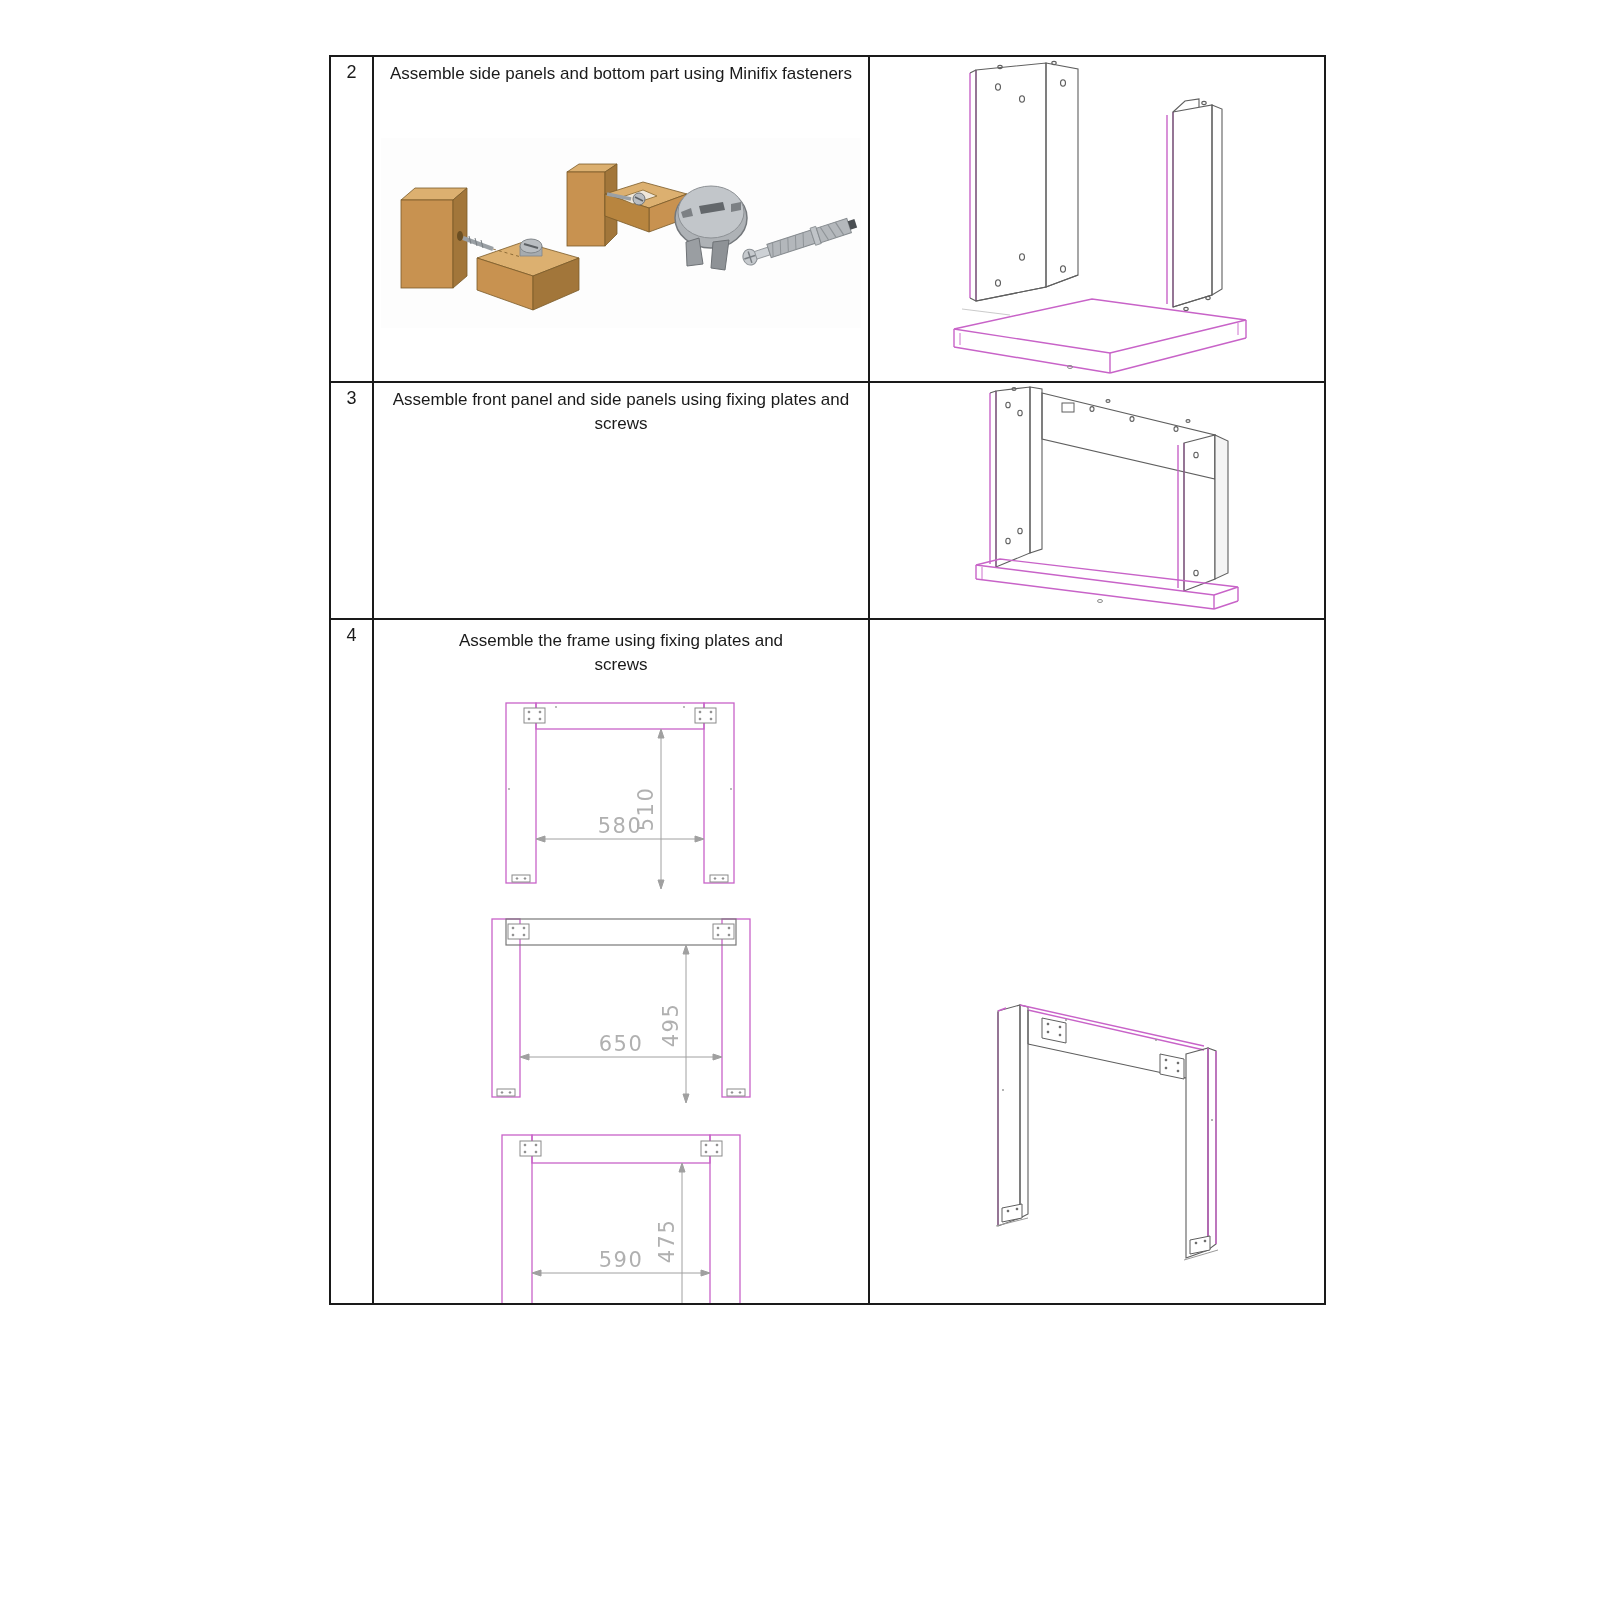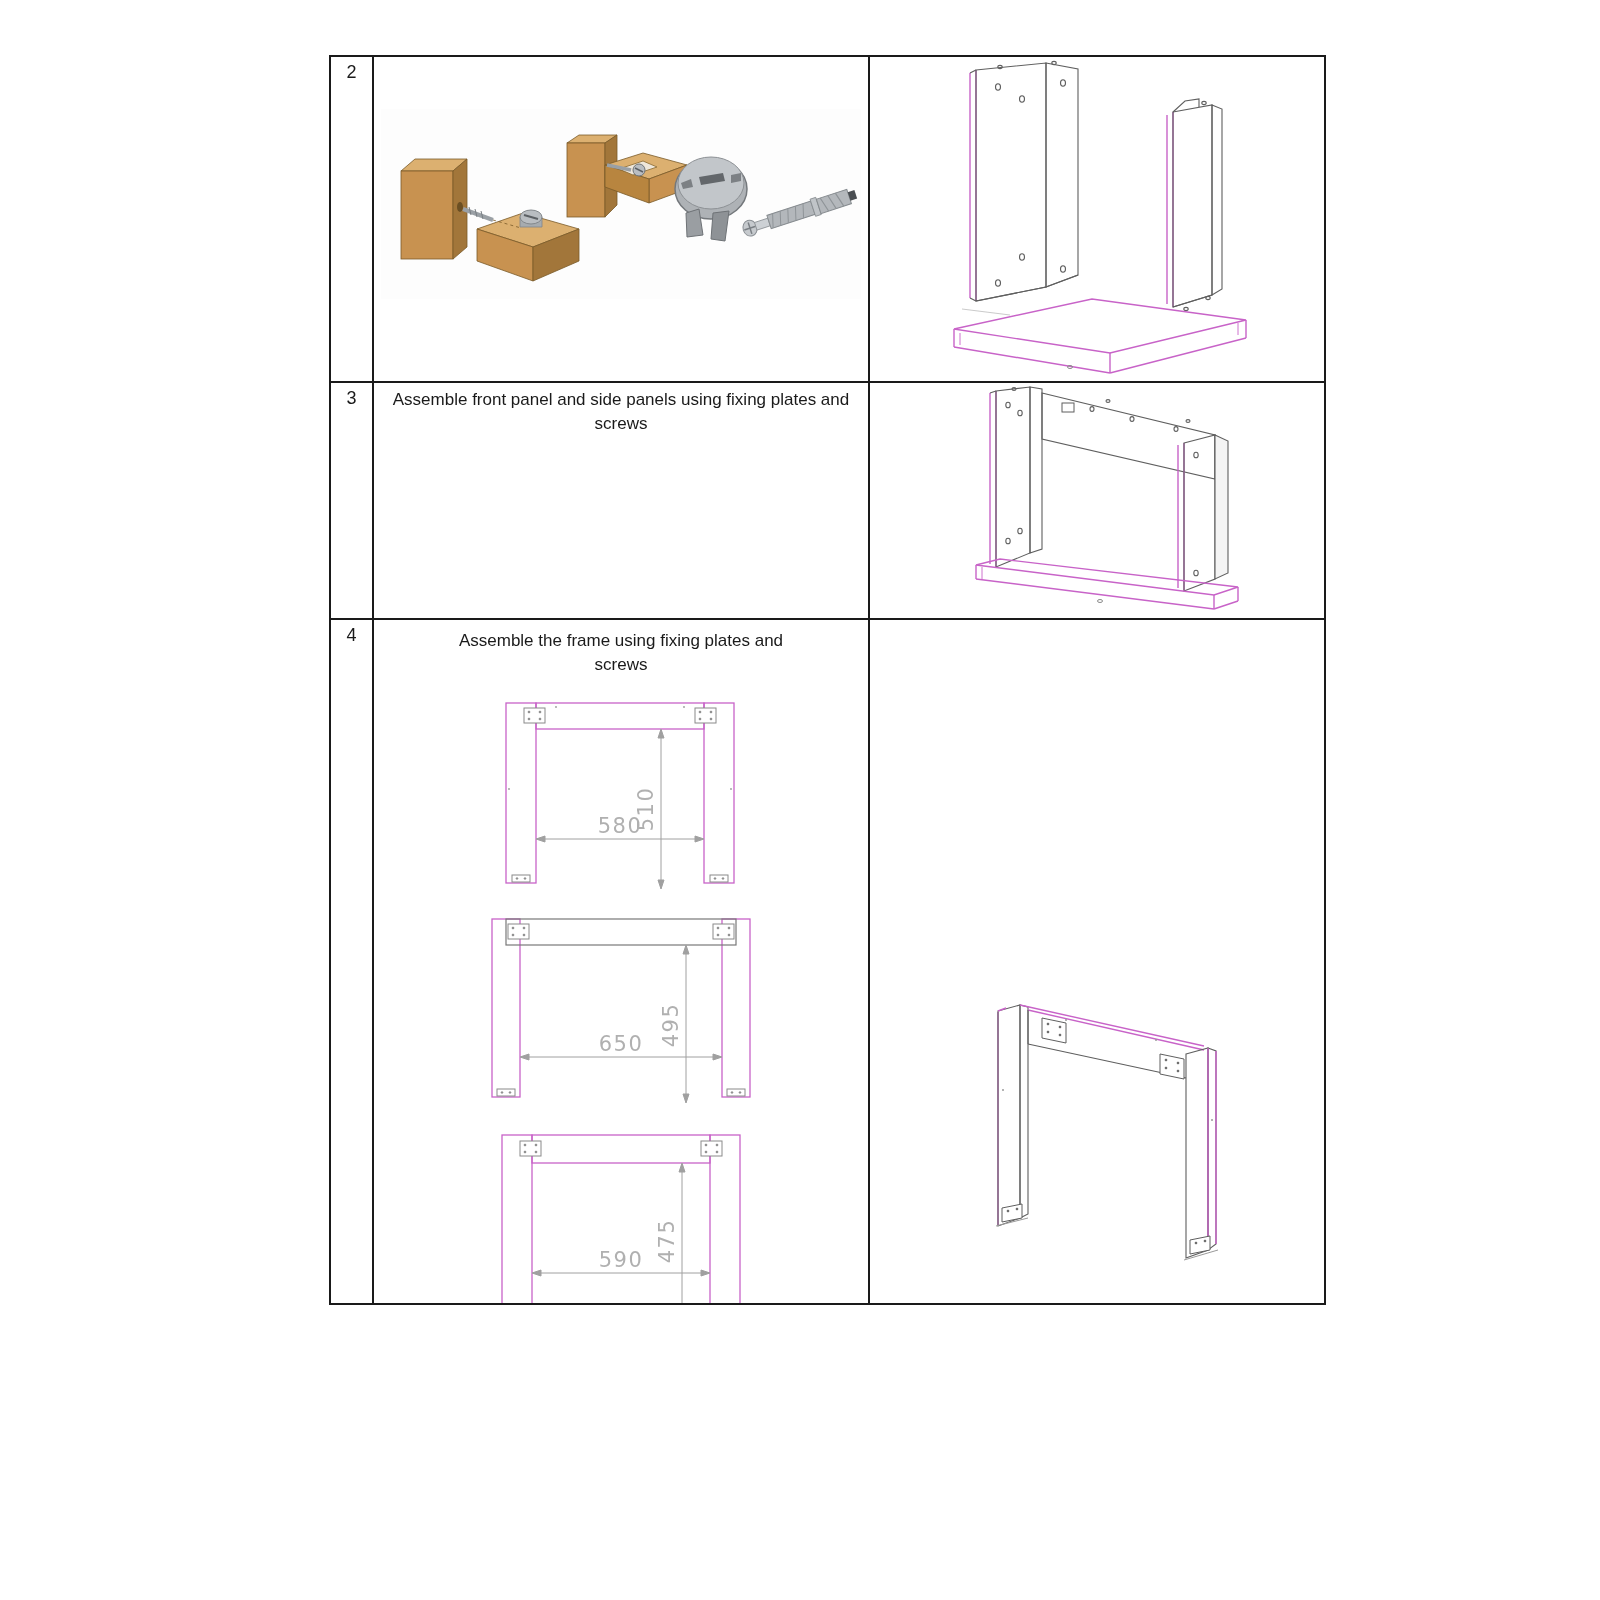--- a/index.html
+++ b/index.html
@@ -58,20 +58,21 @@
 </head>
 <body>
 
 <div class="doc-table">
 
   <div class="cell num">
     <span>2</span>
   </div>
 
   <div class="cell">
+    <div class="instr">Assemble side panels and bottom part using Minifix fasteners</div>
     <div class="figwrap minifix-wrap">
 
       <svg width="480" height="190" viewBox="0 0 480 190" style="margin:0 auto;">
         <rect x="0" y="0" width="480" height="190" fill="#fdfdfd"></rect>
 
         <g stroke="#7a5a28" stroke-width="0.8">
           <polygon points="20,62 34,50 86,50 72,62" fill="#dcb070"></polygon>
           <rect x="20" y="62" width="52" height="88" fill="#c89250"></rect>
           <polygon points="72,62 86,50 86,138 72,150" fill="#a2763a"></polygon>
           <ellipse cx="79" cy="98" rx="3" ry="5" fill="#6b4f23" stroke="none"></ellipse>

